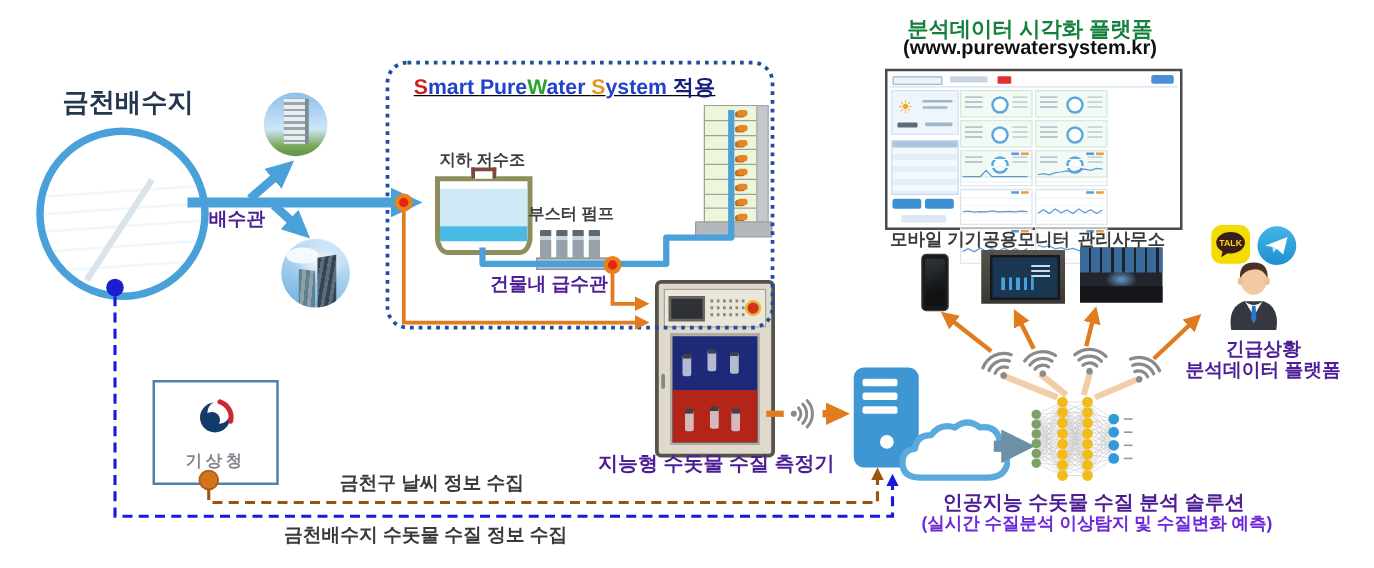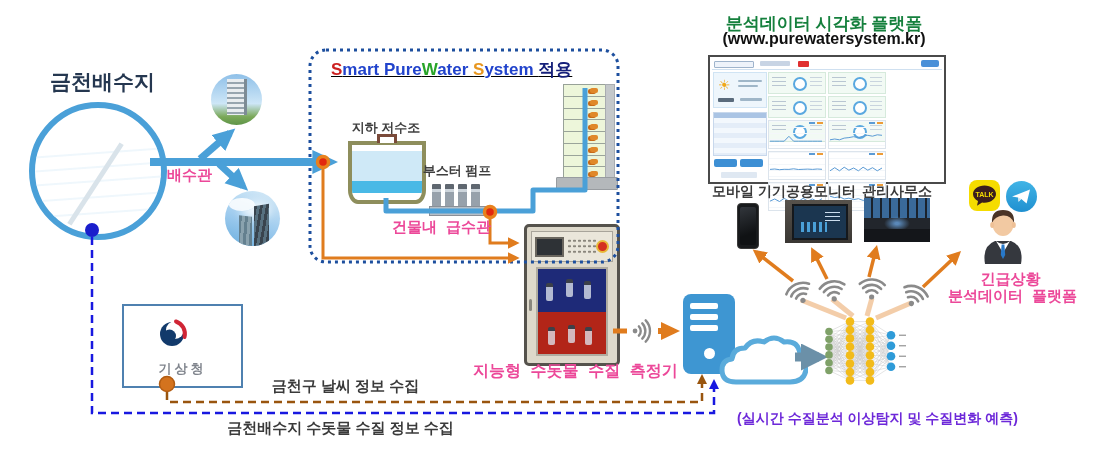--- a/index.html
+++ b/index.html
@@ -1,21 +1,21 @@
 <!DOCTYPE html>
 <html><head>
 <meta charset="utf-8">
 <style>
   html,body{margin:0;padding:0;background:#fff;}
   #canvas{position:relative;width:1099px;height:454px;background:#fff;overflow:hidden;
     font-family:"Liberation Sans","DejaVu Sans",sans-serif;}
   .abs{position:absolute;}
   .lbl{position:absolute;font-weight:bold;white-space:nowrap;}
   .center{text-align:center;}
-  .blue-lbl{color:#ec4899;font-family:Liberation Mono, monospace;}
+  .blue-lbl{color:#4c1d95;}
 
   
   #reservoir-title{left:50px;top:68px;font-size:21px;color:#253750;}
   #reservoir-circle{left:29px;top:102px;width:126px;height:126px;border-radius:50%;
     border:6px solid #4aa0d8;overflow:hidden;background:
     linear-gradient(180deg,#aed2ec 0%,#cfe6f5 12%,#b99d71 14%,#8ba45f 18%,#cbdce c 19%,#6f9fc8 22%,#4a84b4 40%,#2f6ba2 100%);}
   .basin-line{position:absolute;left:-6px;right:-6px;height:2px;background:rgba(236,246,252,.85);transform:rotate(-4deg);}
   #walkway{position:absolute;left:58px;top:28px;width:5px;height:96px;background:#d9e3ea;transform:rotate(33deg);}
 
   
@@ -128,21 +128,21 @@
 
   
   #kakao{left:969px;top:180px;width:31px;height:31px;background:#f5dc00;border-radius:8px;}
   #telegram{left:1006px;top:181px;width:31px;height:31px;border-radius:50%;
     background:linear-gradient(180deg,#41b4e6,#2090d0);}
   #person-svg{left:975px;top:206px;width:56px;height:60px;}
   #emergency-line1{left:948px;top:270px;width:125px;font-size:15px;}
   #emergency-line2{left:948px;top:287px;width:125px;font-size:15px;}
 
   
-  #kma-box{left:122px;top:304px;width:97px;height:80px;background:#fff;border:2px solid #4f81b0;padding-left:20px;}
+  #kma-box{left:122px;top:304px;width:97px;height:80px;background:#fff;border:2px solid #4f81b0;}
   #kma-logo{position:absolute;left:29px;top:8px;width:38px;height:38px;}
   #kma-name{position:absolute;left:0;right:0;bottom:8px;text-align:center;font-size:13px;color:#80858d;letter-spacing:3px;font-weight:600;}
   #weather-collect{left:258px;top:377px;width:175px;font-size:15px;font-weight:600;color:#3a3a3a;}
   #quality-collect{left:218px;top:419px;width:245px;font-size:15px;font-weight:700;color:#3a3a3a;}
 
   #lines{position:absolute;left:0;top:0;width:1099px;height:454px;pointer-events:none;}
 </style>
 </head>
 <body>
 
@@ -671,15 +671,16 @@
   <div class="lbl center blue-lbl" id="device-label">지능형 수돗물 수질 측정기</div>
   <div class="lbl center" id="platform-title">분석데이터 시각화 플랫폼</div>
   <div class="lbl center" id="platform-url">(www.purewatersystem.kr)</div>
   <div class="lbl center ep-lbl" style="left:712px;">모바일 기기</div>
   <div class="lbl center ep-lbl" style="left:786px;">공용모니터</div>
   <div class="lbl center ep-lbl" style="left:862px;">관리사무소</div>
   <div class="lbl center blue-lbl" id="emergency-line1">긴급상황</div>
   <div class="lbl center blue-lbl" id="emergency-line2">분석데이터 플랫폼</div>
   <div class="lbl center" id="weather-collect">금천구 날씨 정보 수집</div>
   <div class="lbl center" id="quality-collect">금천배수지 수돗물 수질 정보 수집</div>
+  <div class="lbl center blue-lbl" style="left:735px;top:392px;width:280px;font-size:16px;">인공지능 수돗물 수질 분석 솔루션</div>
   <div class="lbl center" style="left:720px;top:410px;width:315px;font-size:14px;color:#6d28d9;">(실시간 수질분석 이상탐지 및 수질변화 예측)</div>
 
 </div>
 
 </body></html>

